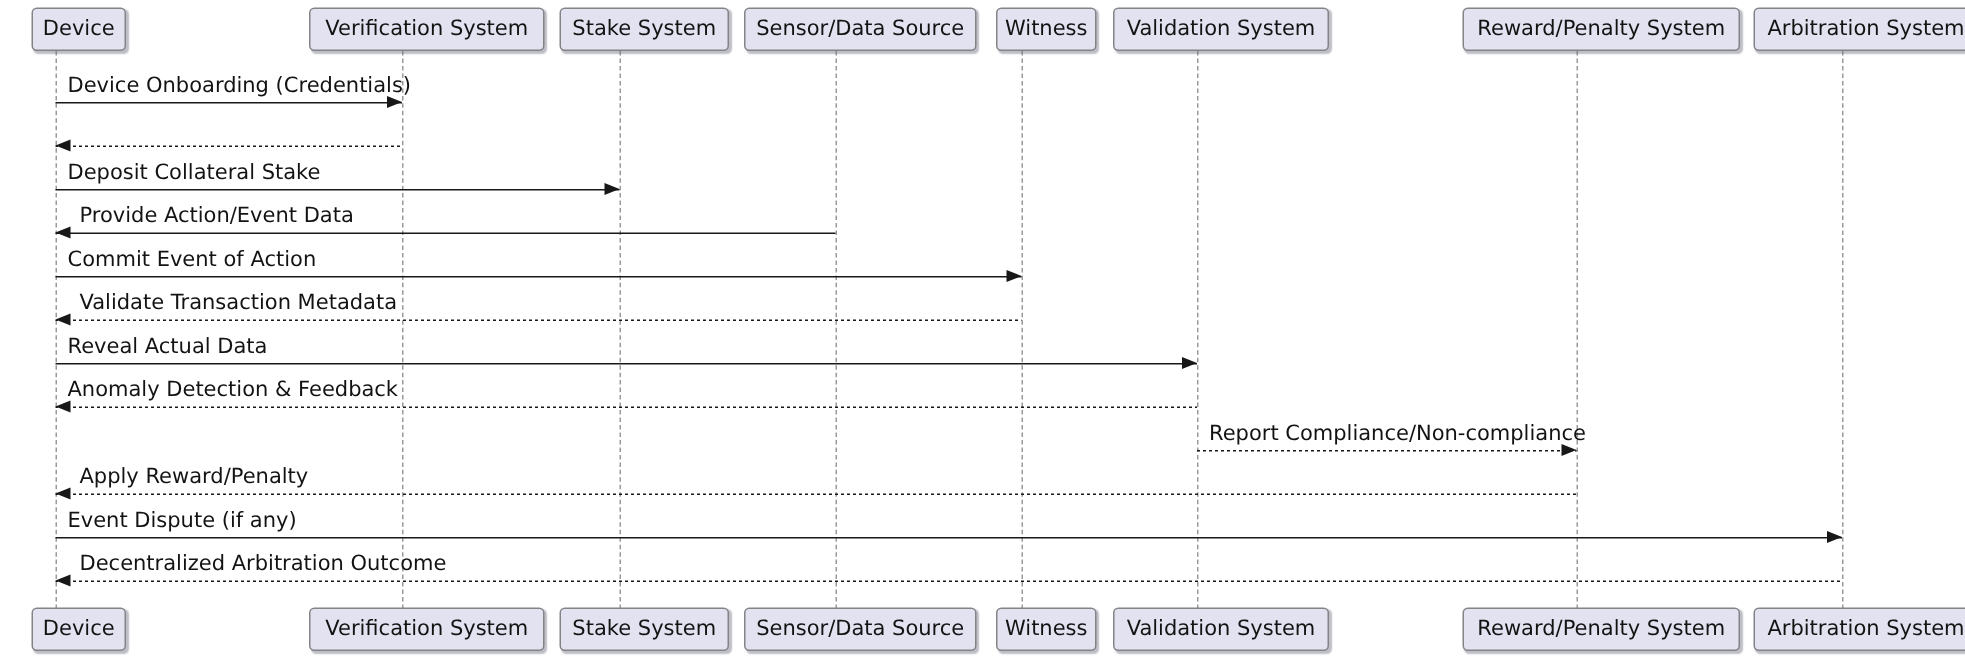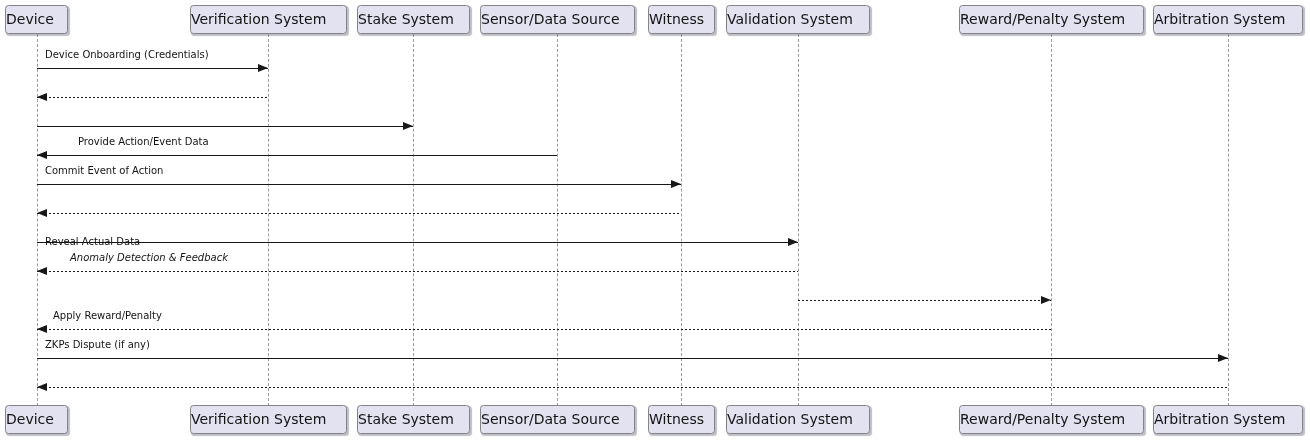--- a/index.html
+++ b/index.html
@@ -7,43 +7,44 @@
     position:relative;
     width:1310px;height:440px;
     background:var(--bg,#ffffff);
     font-family:"DejaVu Sans","Liberation Sans",sans-serif;
     overflow:hidden;
   }
   .participant{
     position:absolute;
     height:29px;
     line-height:27px;
-    text-align:left;
+    text-align:center;
     background:var(--p-fill,#E2E2F0);
     border:1px solid var(--p-border,#838388);
     border-radius:3.5px;
     font-size:14px;
     color:var(--text,#131313);
     box-shadow:1.5px 1.5px 1px rgba(110,110,130,.45);
     box-sizing:border-box;
     white-space:nowrap;
+    margin-left:16px;
   }
   .lifeline{
     position:absolute;
     width:0;
     border-left:1px dashed var(--lifeline,#9a9a9a);
   }
   .msg-line{position:absolute;height:1px;}
   .msg-line.solid{background:var(--arrow,#181818);}
   .msg-line.dashed{
     background:repeating-linear-gradient(90deg,var(--arrow,#181818) 0 2px,transparent 2px 4px);
   }
   .msg-label{
     position:absolute;
-    font-size:10px;
+    font-size:14px;
     color:var(--text,#131313);
     white-space:nowrap;
   }
   .arrow{position:absolute;width:0;height:0;border-top:4.5px solid transparent;border-bottom:4.5px solid transparent;}
   .arrow.right{border-left:10px solid var(--arrow,#181818);}
   .arrow.left{border-right:10px solid var(--arrow,#181818);}
 </style>
 </head>
 <body>
 
@@ -56,44 +57,48 @@
     <div class="lifeline" style="left: 797.5px; top: 34px; height: 372px;"></div>
     <div class="lifeline" style="left: 1050.5px; top: 34px; height: 372px;"></div>
     <div class="lifeline" style="left: 1227.5px; top: 34px; height: 372px;"></div>
     <div class="msg-line solid" style="left: 37px; top: 68px; width: 231px;"></div>
     <div class="arrow right" style="left: 258px; top: 64px;"></div>
     <div class="msg-label" style="left: 45px; top: 49px;">Device Onboarding (Credentials)</div>
     <div class="msg-line dashed" style="left: 37px; top: 97px; width: 231px;"></div>
     <div class="arrow left" style="left: 37px; top: 93px;"></div>
     <div class="msg-line solid" style="left: 37px; top: 126px; width: 376px;"></div>
     <div class="arrow right" style="left: 403px; top: 122px;"></div>
+    <div class="msg-label" style="left: 45px; top: 107px;">Deposit Collateral Stake</div>
     <div class="msg-line solid" style="left: 37px; top: 155px; width: 520px;"></div>
     <div class="arrow left" style="left: 37px; top: 151px;"></div>
-    <div class="msg-label" style="left: 53px; top: 136px; margin-left: 25px;">Provide Action/Event Data</div>
+    <div class="msg-label" style="left: 53px; top: 136px;">Provide Action/Event Data</div>
     <div class="msg-line solid" style="left: 37px; top: 184px; width: 644px;"></div>
     <div class="arrow right" style="left: 671px; top: 180px;"></div>
     <div class="msg-label" style="left: 45px; top: 165px;">Commit Event of Action</div>
     <div class="msg-line dashed" style="left: 37px; top: 213px; width: 644px;"></div>
     <div class="arrow left" style="left: 37px; top: 209px;"></div>
+    <div class="msg-label" style="left: 53px; top: 194px;">Validate Transaction Metadata</div>
     <div class="msg-line solid" style="left: 37px; top: 242px; width: 761px;"></div>
     <div class="arrow right" style="left: 788px; top: 238px;"></div>
-    <div class="msg-label" style="left: 45px; top: 236px;">Reveal Actual Data</div>
+    <div class="msg-label" style="left: 45px; top: 223px;">Reveal Actual Data</div>
     <div class="msg-line dashed" style="left: 37px; top: 271px; width: 761px;"></div>
     <div class="arrow left" style="left: 37px; top: 267px;"></div>
-    <div class="msg-label" style="left: 70px; top: 252px; font-style: italic;">Anomaly Detection &amp; Feedback</div>
+    <div class="msg-label" style="left: 45px; top: 252px;">Anomaly Detection &amp; Feedback</div>
     <div class="msg-line dashed" style="left: 798px; top: 300px; width: 253px;"></div>
     <div class="arrow right" style="left: 1041px; top: 296px;"></div>
+    <div class="msg-label" style="left: 806px; top: 281px;">Report Compliance/Non-compliance</div>
     <div class="msg-line dashed" style="left: 37px; top: 329px; width: 1014px;"></div>
     <div class="arrow left" style="left: 37px; top: 325px;"></div>
     <div class="msg-label" style="left: 53px; top: 310px;">Apply Reward/Penalty</div>
     <div class="msg-line solid" style="left: 37px; top: 358px; width: 1191px;"></div>
     <div class="arrow right" style="left: 1218px; top: 354px;"></div>
-    <div class="msg-label" style="left: 45px; top: 339px;">ZKPs Dispute (if any)</div>
+    <div class="msg-label" style="left: 45px; top: 339px;">Event Dispute (if any)</div>
     <div class="msg-line dashed" style="left: 37px; top: 387px; width: 1191px;"></div>
     <div class="arrow left" style="left: 37px; top: 383px;"></div>
+    <div class="msg-label" style="left: 53px; top: 368px;">Decentralized Arbitration Outcome</div>
     <div class="participant" style="left: 5px; top: 5px; width: 63px;">Device</div>
     <div class="participant" style="left: 5px; top: 405px; width: 63px;">Device</div>
     <div class="participant" style="left: 190px; top: 5px; width: 157px;">Verification System</div>
     <div class="participant" style="left: 190px; top: 405px; width: 157px;">Verification System</div>
     <div class="participant" style="left: 357px; top: 5px; width: 113px;">Stake System</div>
     <div class="participant" style="left: 357px; top: 405px; width: 113px;">Stake System</div>
     <div class="participant" style="left: 480px; top: 5px; width: 155px;">Sensor/Data Source</div>
     <div class="participant" style="left: 480px; top: 405px; width: 155px;">Sensor/Data Source</div>
     <div class="participant" style="left: 648px; top: 5px; width: 67px;">Witness</div>
     <div class="participant" style="left: 648px; top: 405px; width: 67px;">Witness</div>

